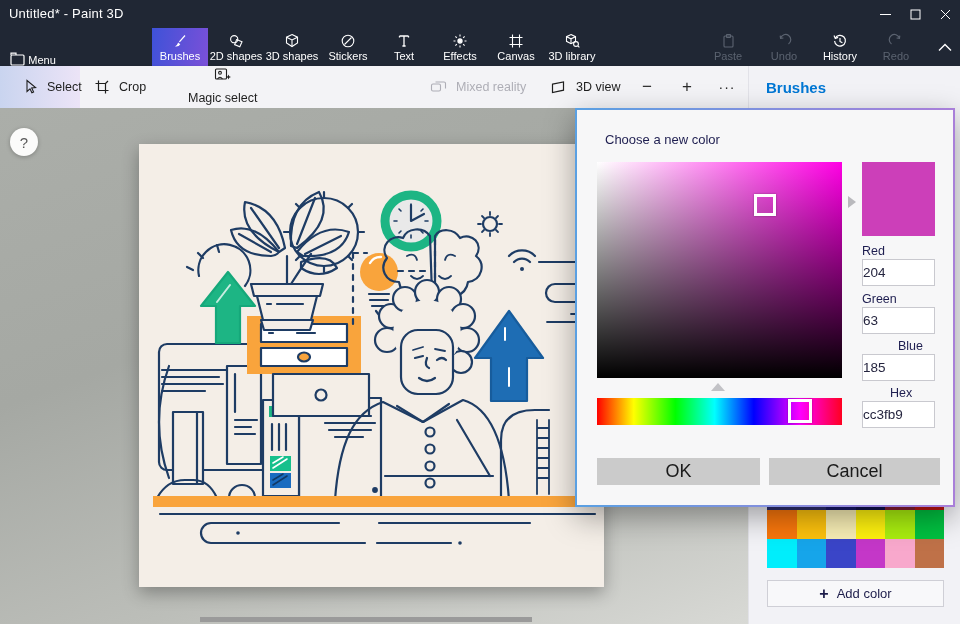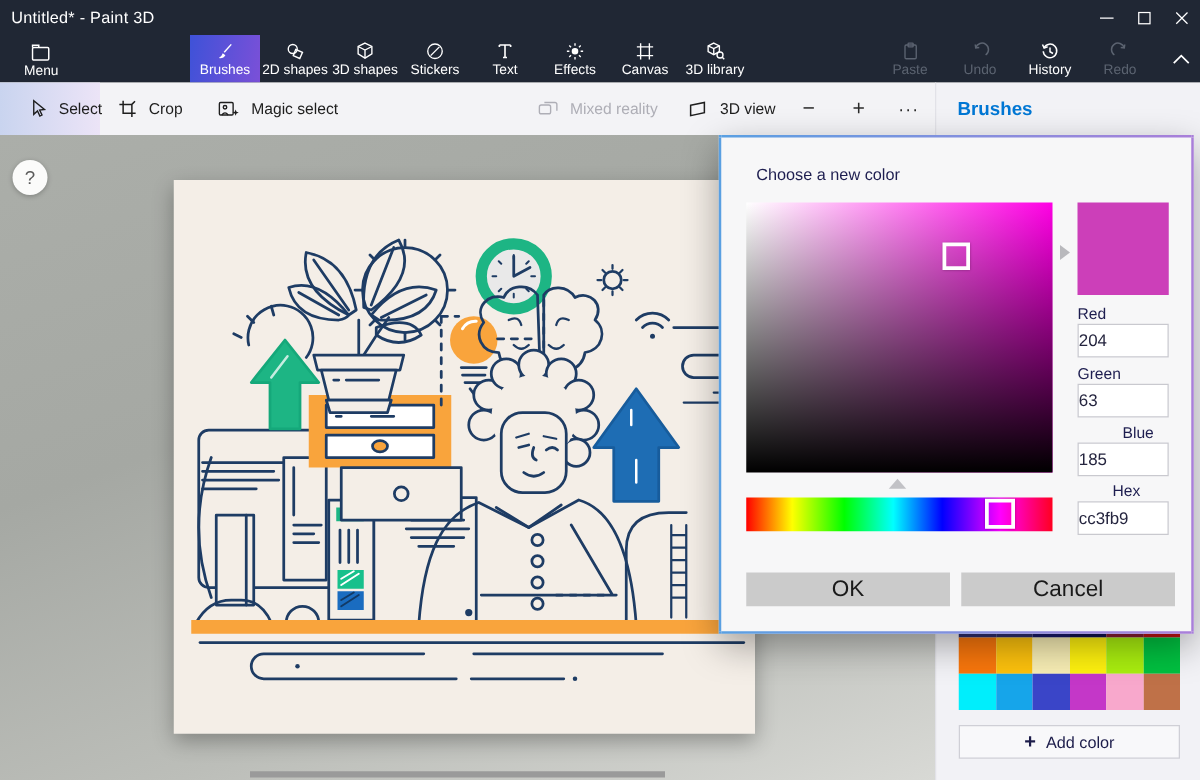--- a/index.html
+++ b/index.html
@@ -8,41 +8,41 @@
 
   
   .titlebar { position:absolute; left:0; top:0; width:960px; height:28px; background:#202734; color:#fff; }
   .title-text { position:absolute; left:9px; top:0; line-height:28px; font-size:13px; letter-spacing:.2px; }
   .winbtns { position:absolute; right:0; top:0; height:28px; display:flex; }
   .winbtn { width:30px; height:28px; display:flex; align-items:center; justify-content:center; color:#fff; }
   .winbtn svg { display:block; }
 
   
   .ribbon { position:absolute; left:0; top:28px; width:960px; height:38px; background:#202734; color:#fff; }
-  .menu-block { position:absolute; left:8px; top:0; width:46px; height:38px; display:flex; flex-direction:column; align-items:center; justify-content:center; gap:2px; padding-left:4px; color:#fff; }
+  .menu-block { position:absolute; left:8px; top:0; width:46px; height:38px; display:flex; flex-direction:row; align-items:flex-end; justify-content:center; gap:2px; padding-left:4px; color:#fff; }
   .menu-block .rlabel { font-size:11px; }
   .tabs { position:absolute; left:152px; top:0; display:flex; }
   .rtab { width:56px; height:38px; display:flex; flex-direction:column; align-items:center; justify-content:center; gap:1px; color:#fff; cursor:default; }
   .rtab.active { background:linear-gradient(100deg,#3e52d8 0%,#7b50d8 100%); }
   .rlabel { font-size:11px; white-space:nowrap; }
   .ractions { position:absolute; left:700px; top:0; display:flex; }
   .raction { width:56px; height:38px; display:flex; flex-direction:column; align-items:center; justify-content:center; gap:1px; color:#fff; }
   .raction.disabled { color:#5b6370; }
   .chevron-up { position:absolute; left:932px; top:0; width:26px; height:38px; display:flex; align-items:center; justify-content:center; color:#fff; }
   .ricon { height:17px; display:flex; align-items:flex-end; }
 
   
   .toolbar { position:absolute; left:0; top:66px; width:748px; height:42px; background:#f3f3f6; box-shadow:0 1px 3px rgba(0,0,0,.18); }
   .tool { position:absolute; top:0; height:42px; display:flex; align-items:center; gap:9px; font-size:12.5px; color:#1e1e1e; padding:0 6px; }
   .tool.active { background:linear-gradient(90deg,#c9d4ef 0%,#ece4f7 100%); }
   .tool.disabled { color:#aeaeb6; }
   .tool .ticon { display:flex; align-items:center; }
   .tool-select { left:0; width:80px; padding-left:23px; }
   .tool-crop { left:88px; }
-  .tool-magic { left:168px; }
+  .tool-magic { left:182px;flex-direction:column; }
   .tool-mixed { left:424px; }
   .tool-3dview { left:544px; }
   .tbtn { position:absolute; top:0; height:42px; width:30px; display:flex; align-items:center; justify-content:center; font-size:17px; color:#2a2a2a; }
   .tbtn.minus { left:632px; } .tbtn.plus { left:672px; } .tbtn.dots { left:712px; font-size:14px; letter-spacing:1px; }
 
   
   .panel { position:absolute; left:748px; top:66px; width:212px; height:558px; background:#f2f2f6; border-left:1px solid #e2e2e8; }
   .panel-title { position:absolute; left:17px; top:13px; font-size:15px; font-weight:bold; color:#0077d4; }
   .palette { position:absolute; left:18px; top:440px; width:177px; }
   .swrow { display:flex; }

